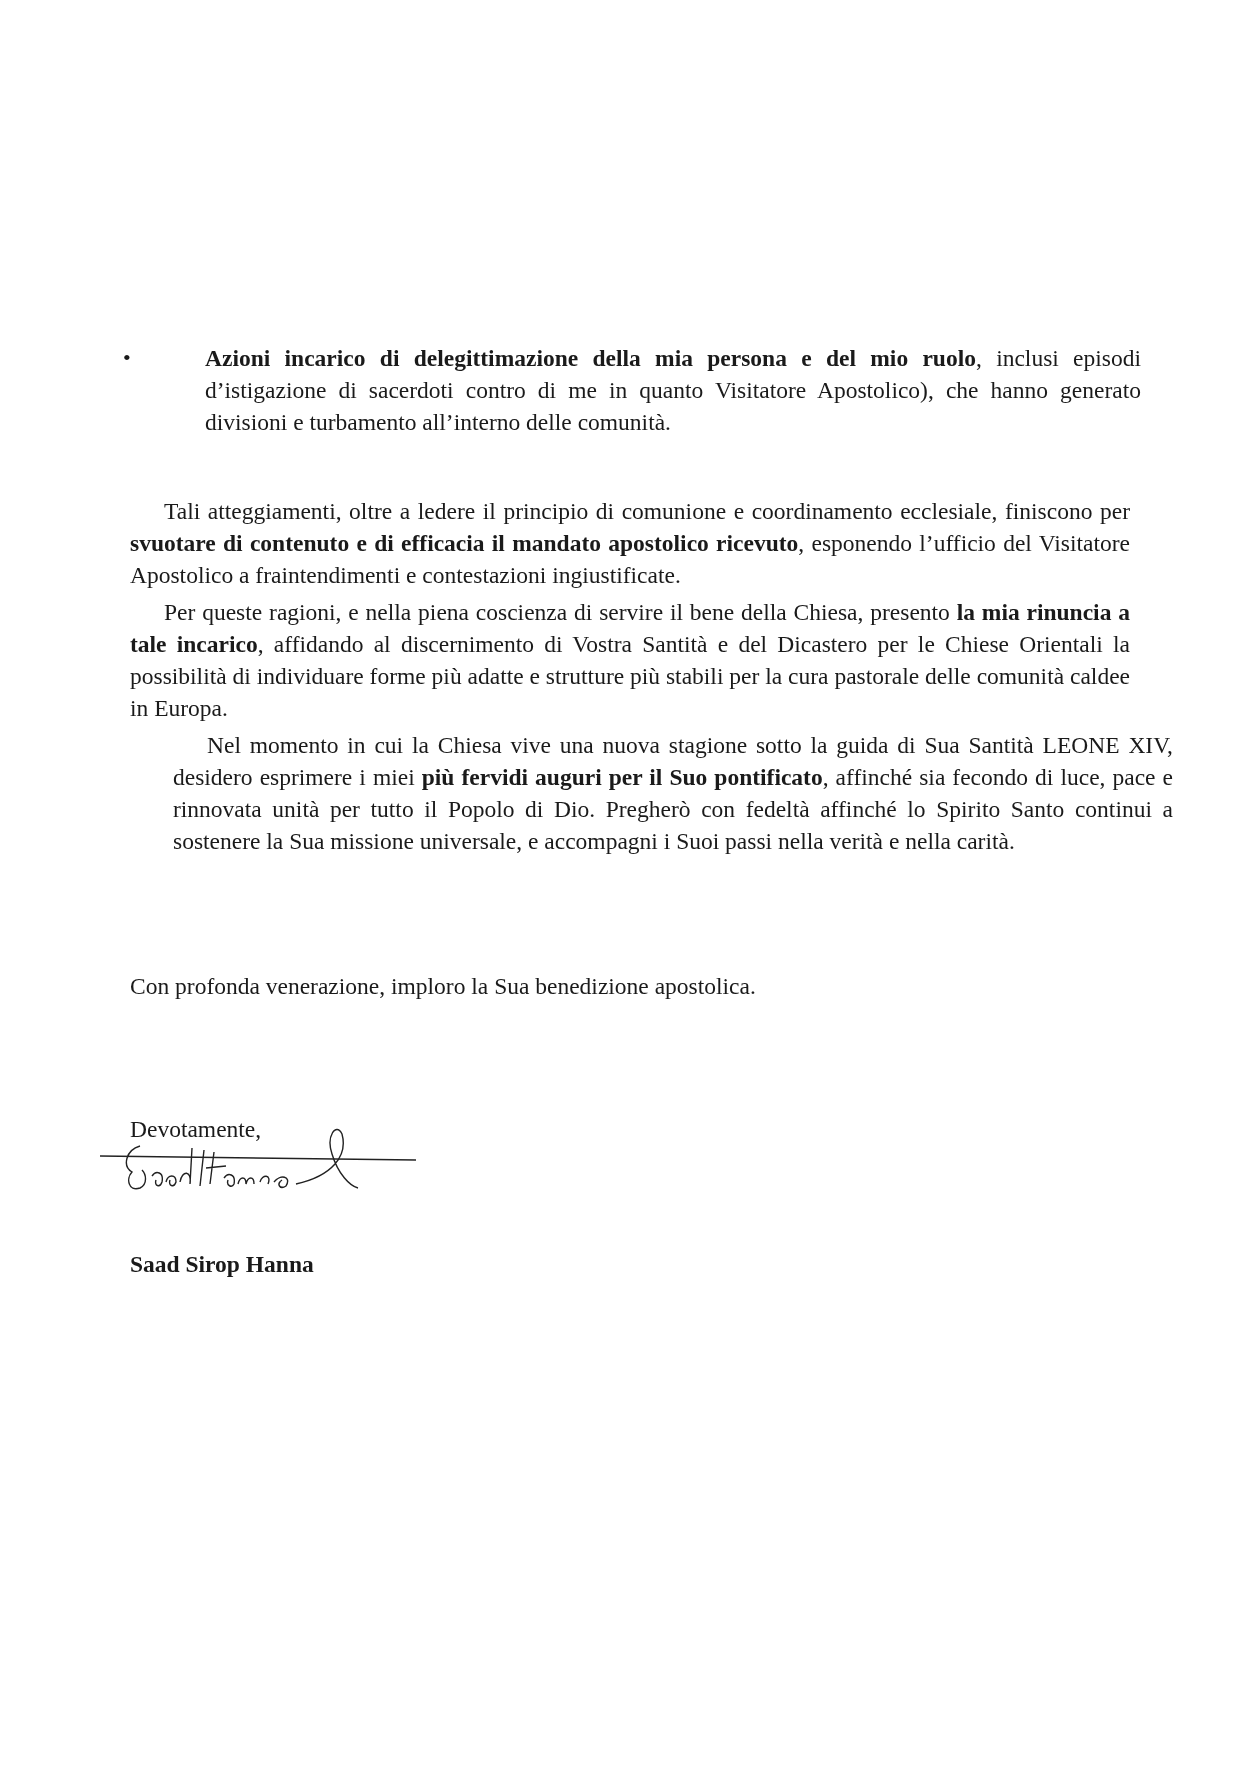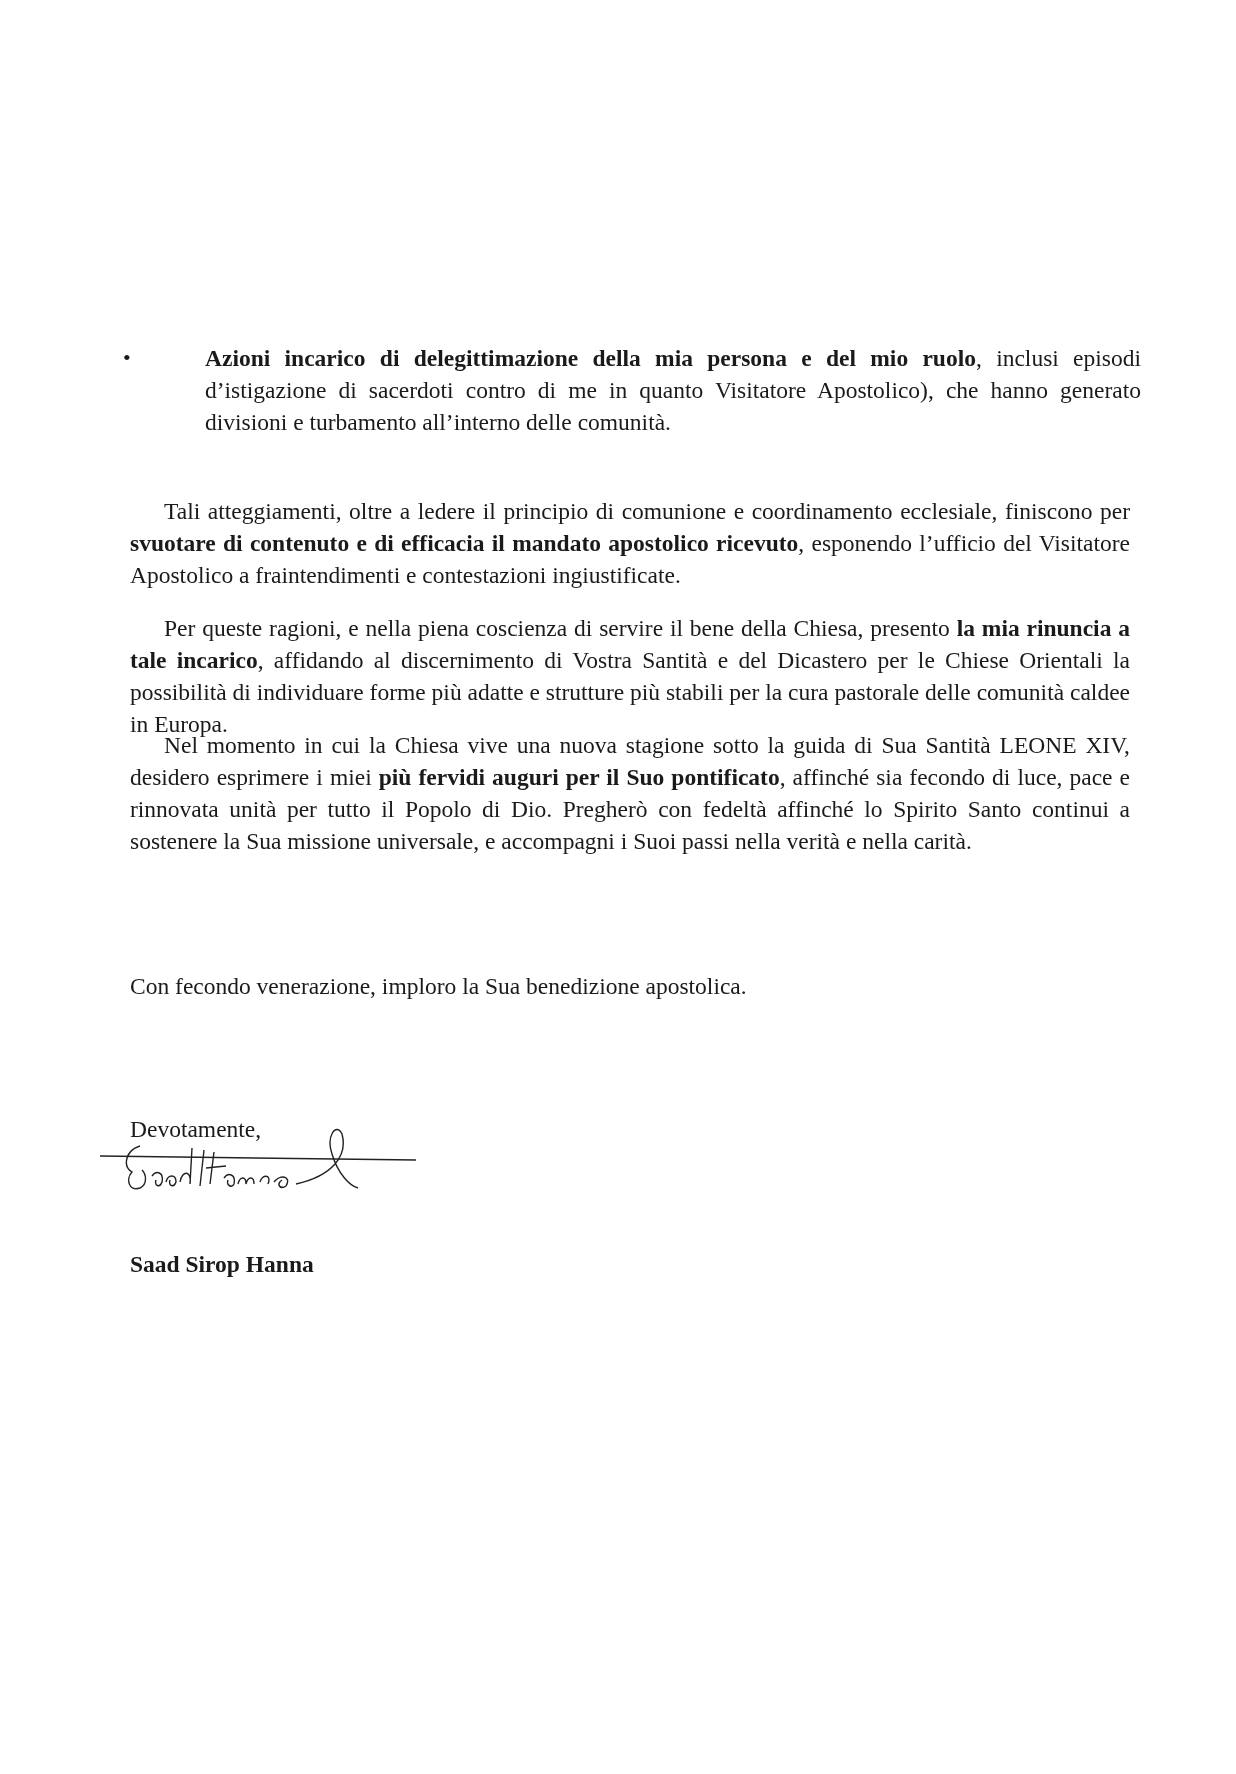--- a/index.html
+++ b/index.html
@@ -27,29 +27,29 @@
 
   <div class="bullet-wrap">
     <span class="bullet">•</span>
     <div class="bullet-text"><b>Azioni incarico di delegittimazione della mia persona e del mio ruolo</b><span>, inclusi episodi d’istigazione di sacerdoti contro di me in quanto Visitatore Apostolico), che hanno generato divisioni e turbamento all’interno delle comunità.</span></div>
   </div>
 
   <div class="block" style="top:495px;">
     <p><span>Tali atteggiamenti, oltre a ledere il principio di comunione e coordinamento ecclesiale, finiscono per </span><b>svuotare di contenuto e di efficacia il mandato apostolico ricevuto</b><span>, esponendo l’ufficio del Visitatore Apostolico a fraintendimenti e contestazioni ingiustificate.</span></p>
   </div>
 
-  <div class="block" style="top:596px;margin-top:16px;">
+  <div class="block" style="top:596px;">
     <p><span>Per queste ragioni, e nella piena coscienza di servire il bene della Chiesa, presento </span><b>la mia rinuncia a tale incarico</b><span>, affidando al discernimento di Vostra Santità e del Dicastero per le Chiese Orientali la possibilità di individuare forme più adatte e strutture più stabili per la cura pastorale delle comunità caldee in Europa.</span></p>
   </div>
 
-  <div class="block" style="top:729px;">
+  <div class="block" style="top:729px;margin-left:43px;">
     <p><span>Nel momento in cui la Chiesa vive una nuova stagione sotto la guida di Sua Santità LEONE XIV, desidero esprimere i miei </span><b>più fervidi auguri per il Suo pontificato</b><span>, affinché sia fecondo di luce, pace e rinnovata unità per tutto il Popolo di Dio. Pregherò con fedeltà affinché lo Spirito Santo continui a sostenere la Sua missione universale, e accompagni i Suoi passi nella verità e nella carità.</span></p>
   </div>
 
-  <div class="plain" style="top:970px;">Con fecondo venerazione, imploro la Sua benedizione apostolica.</div>
+  <div class="plain" style="top:970px;">Con profonda venerazione, imploro la Sua benedizione apostolica.</div>
 
   <div class="plain" style="top:1089px;margin-top:24px;">Devotamente,</div>
 
   <svg class="sig" viewBox="0 0 330 80">
     <path d="M4 30 L320 34" stroke="#222" stroke-width="1.6" fill="none"></path>
     <path d="M44 20 C30 24 26 40 36 46 C30 52 32 66 44 62 C52 58 50 48 46 44 M56 50 C60 44 68 46 66 56 C64 62 58 60 60 54 M70 56 C72 48 80 48 80 56 C78 62 72 60 74 54 M84 56 C86 44 96 44 94 58 M94 58 L96 22 M104 60 L108 24 M114 58 L118 26 M110 42 L130 40 M128 52 C132 46 140 48 138 58 C136 62 130 60 132 54 M142 58 C144 50 150 50 150 58 C152 50 158 50 158 58 M164 56 C166 48 176 48 172 58 M178 56 C184 48 196 50 190 60 C184 64 180 58 186 54 M200 58 C236 50 252 30 246 8 C240 -4 230 10 236 28 C242 48 254 60 262 62" stroke="#222" stroke-width="1.4" fill="none"></path>
   </svg>
 
   <div class="name" style="top:1201px;">Saad Sirop Hanna</div>
 

